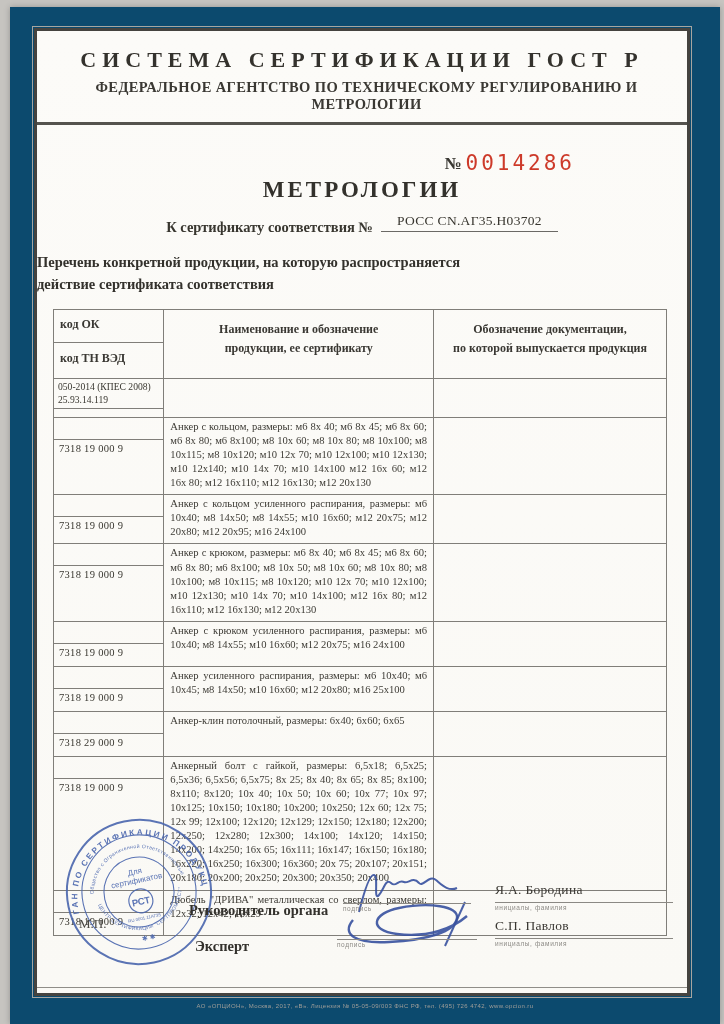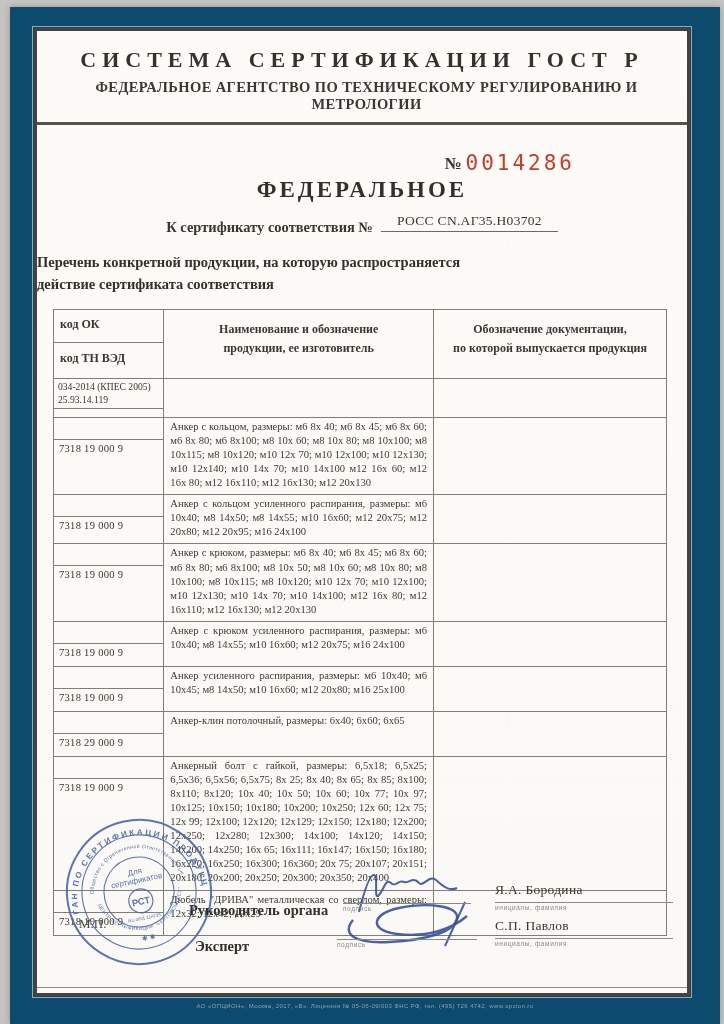--- a/index.html
+++ b/index.html
@@ -89,21 +89,21 @@
       <div class="sys-title">СИСТЕМА СЕРТИФИКАЦИИ ГОСТ Р</div>
       <div class="agency">ФЕДЕРАЛЬНОЕ АГЕНТСТВО ПО ТЕХНИЧЕСКОМУ РЕГУЛИРОВАНИЮ И МЕТРОЛОГИИ</div>
     </div>
     <div class="header-rule"></div>
 
     <div class="serial-row">
       <span class="serial-prefix">№</span>
       <span class="serial-num">0014286</span>
     </div>
 
-    <div class="doc-title">ФЕДЕРАЛЬНОЕ</div>
+    <div class="doc-title">МЕТРОЛОГИИ</div>
 
     <div class="cert-line">
       <span>К сертификату соответствия №</span><span class="cert-num">РОСС CN.АГ35.Н03702</span>
     </div>
 
     <div class="desc">
       <div>Перечень конкретной продукции,  на которую распространяется</div>
       <div>действие сертификата соответствия</div>
     </div>
 
@@ -114,33 +114,33 @@
           <col class="c3">
         </colgroup>
       <thead>
         <tr>
           <th class="th-split">
             <div class="t">код ОК</div>
             <div class="b">код ТН ВЭД</div>
           </th>
           <th class="th-mid">
             <div>Наименование и обозначение</div>
-            <div>продукции, ее изготовитель</div>
+            <div>продукции, ее сертификату</div>
           </th>
           <th class="th-right">
             <div>Обозначение документации,</div>
             <div>по которой выпускается продукция</div>
           </th>
         </tr>
       </thead>
       <tbody>
         <tr class="ok-row">
           <td class="ok-c">
             <div class="ok-lines">
-              <div>034-2014 (КПЕС 2005)</div>
+              <div>050-2014 (КПЕС 2008)</div>
               <div>25.93.14.119</div>
             </div>
             <div class="ok-stripe"></div>
           </td>
           <td></td>
           <td></td>
         </tr>
 
         <tr>
           <td class="code-cell">

